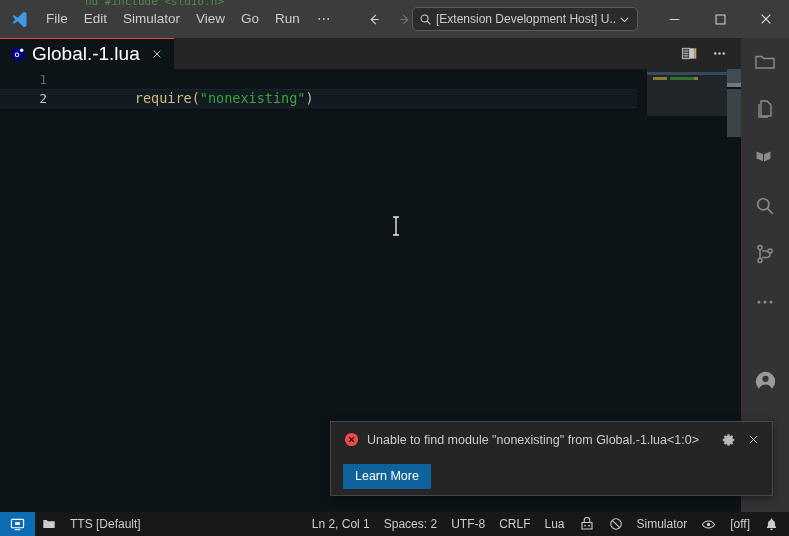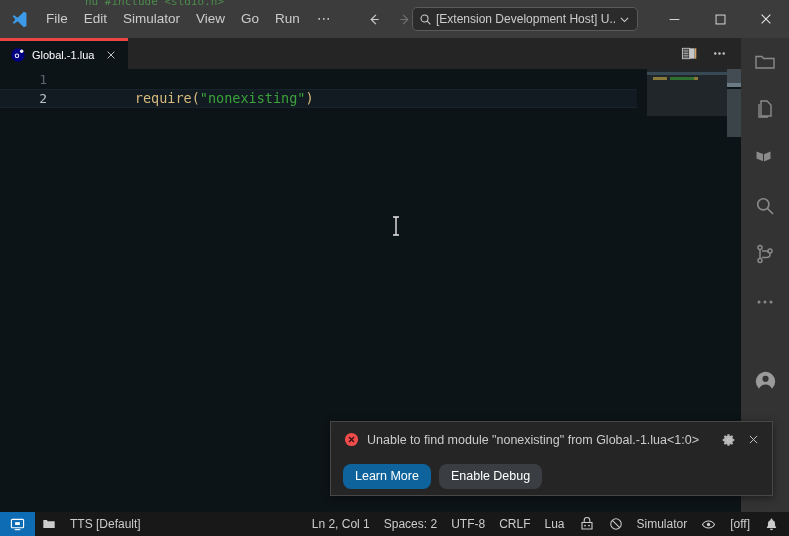--- a/index.html
+++ b/index.html
@@ -107,23 +107,23 @@
     position: absolute; left: 0; top: 38px;
     width: 741px; height: 31px;
     background: #252526;
     display: flex; align-items: stretch;
     z-index: 5;
   }
   .tab {
     display: flex; align-items: center;
     padding: 0 8px 0 10px;
     background: #0d1418;
-    border-top: 3px solid #ef4444;
+    border-top: 1px solid #ef4444;
     color: #ffffff;
-    font-size: 11px;
+    font-size: 19px;
     position: relative;
     min-width: 0;
   }
   .tab::before {
     content: ""; position: absolute; left: 0; top: 0;
     width: 100%; height: 1px; background: transparent;
   }
   .tab-icon { width: 16px; height: 16px; margin-right: 6px; flex: none; display:flex; }
   .tab-label { white-space: nowrap; margin-right: 8px; }
   .tab-close {
@@ -254,21 +254,21 @@
   .toast-row2 {
     display: flex; align-items: center;
     height: 38px; padding: 0 10px 0 12px; gap: 8px;
   }
   .toast-source {
     flex: 1; color: #cccccc; font-size: 12px; white-space: nowrap;
   }
   .btn {
     height: 25px; padding: 0 12px;
     font-size: 12.5px; font-family: "Liberation Sans", sans-serif;
-    border: none; border-radius: 8px; cursor: pointer;
+    border: none; border-radius: 1px; cursor: pointer;
     display: flex; align-items: center; justify-content: center;
     white-space: nowrap;
   }
   .btn-primary { background: #0e639c; color: #ffffff; }
   .btn-secondary { background: #3a3d41; color: #ffffff; }
 
   
   .statusbar {
     position: absolute; left: 0; bottom: 0;
     width: 789px; height: 24px;
@@ -500,21 +500,20 @@
         </svg>
       </span>
       <span class="toast-act">
         <svg width="13" height="13" viewBox="0 0 16 16" fill="none" stroke="currentColor" stroke-width="1.2">
           <path d="M3.5 3.5l9 9M12.5 3.5l-9 9"></path>
         </svg>
       </span>
     </div>
     <div class="toast-row2">
       <button class="btn btn-primary">Learn More</button>
-      <button class="btn btn-secondary">Enable Debug</button>
     </div>
   </div>
 
   <div class="statusbar">
     <div class="sb-remote">
       <svg width="15" height="15" viewBox="0 0 16 16" fill="none" stroke="currentColor" stroke-width="1.2">
         <rect x="1.5" y="2.5" width="13" height="9" rx="1"></rect>
         <path d="M5 13.5h6"></path>
           <path d="M5.5 5.5h5v3h-5z" fill="currentColor" stroke="none"></path>
       </svg>

